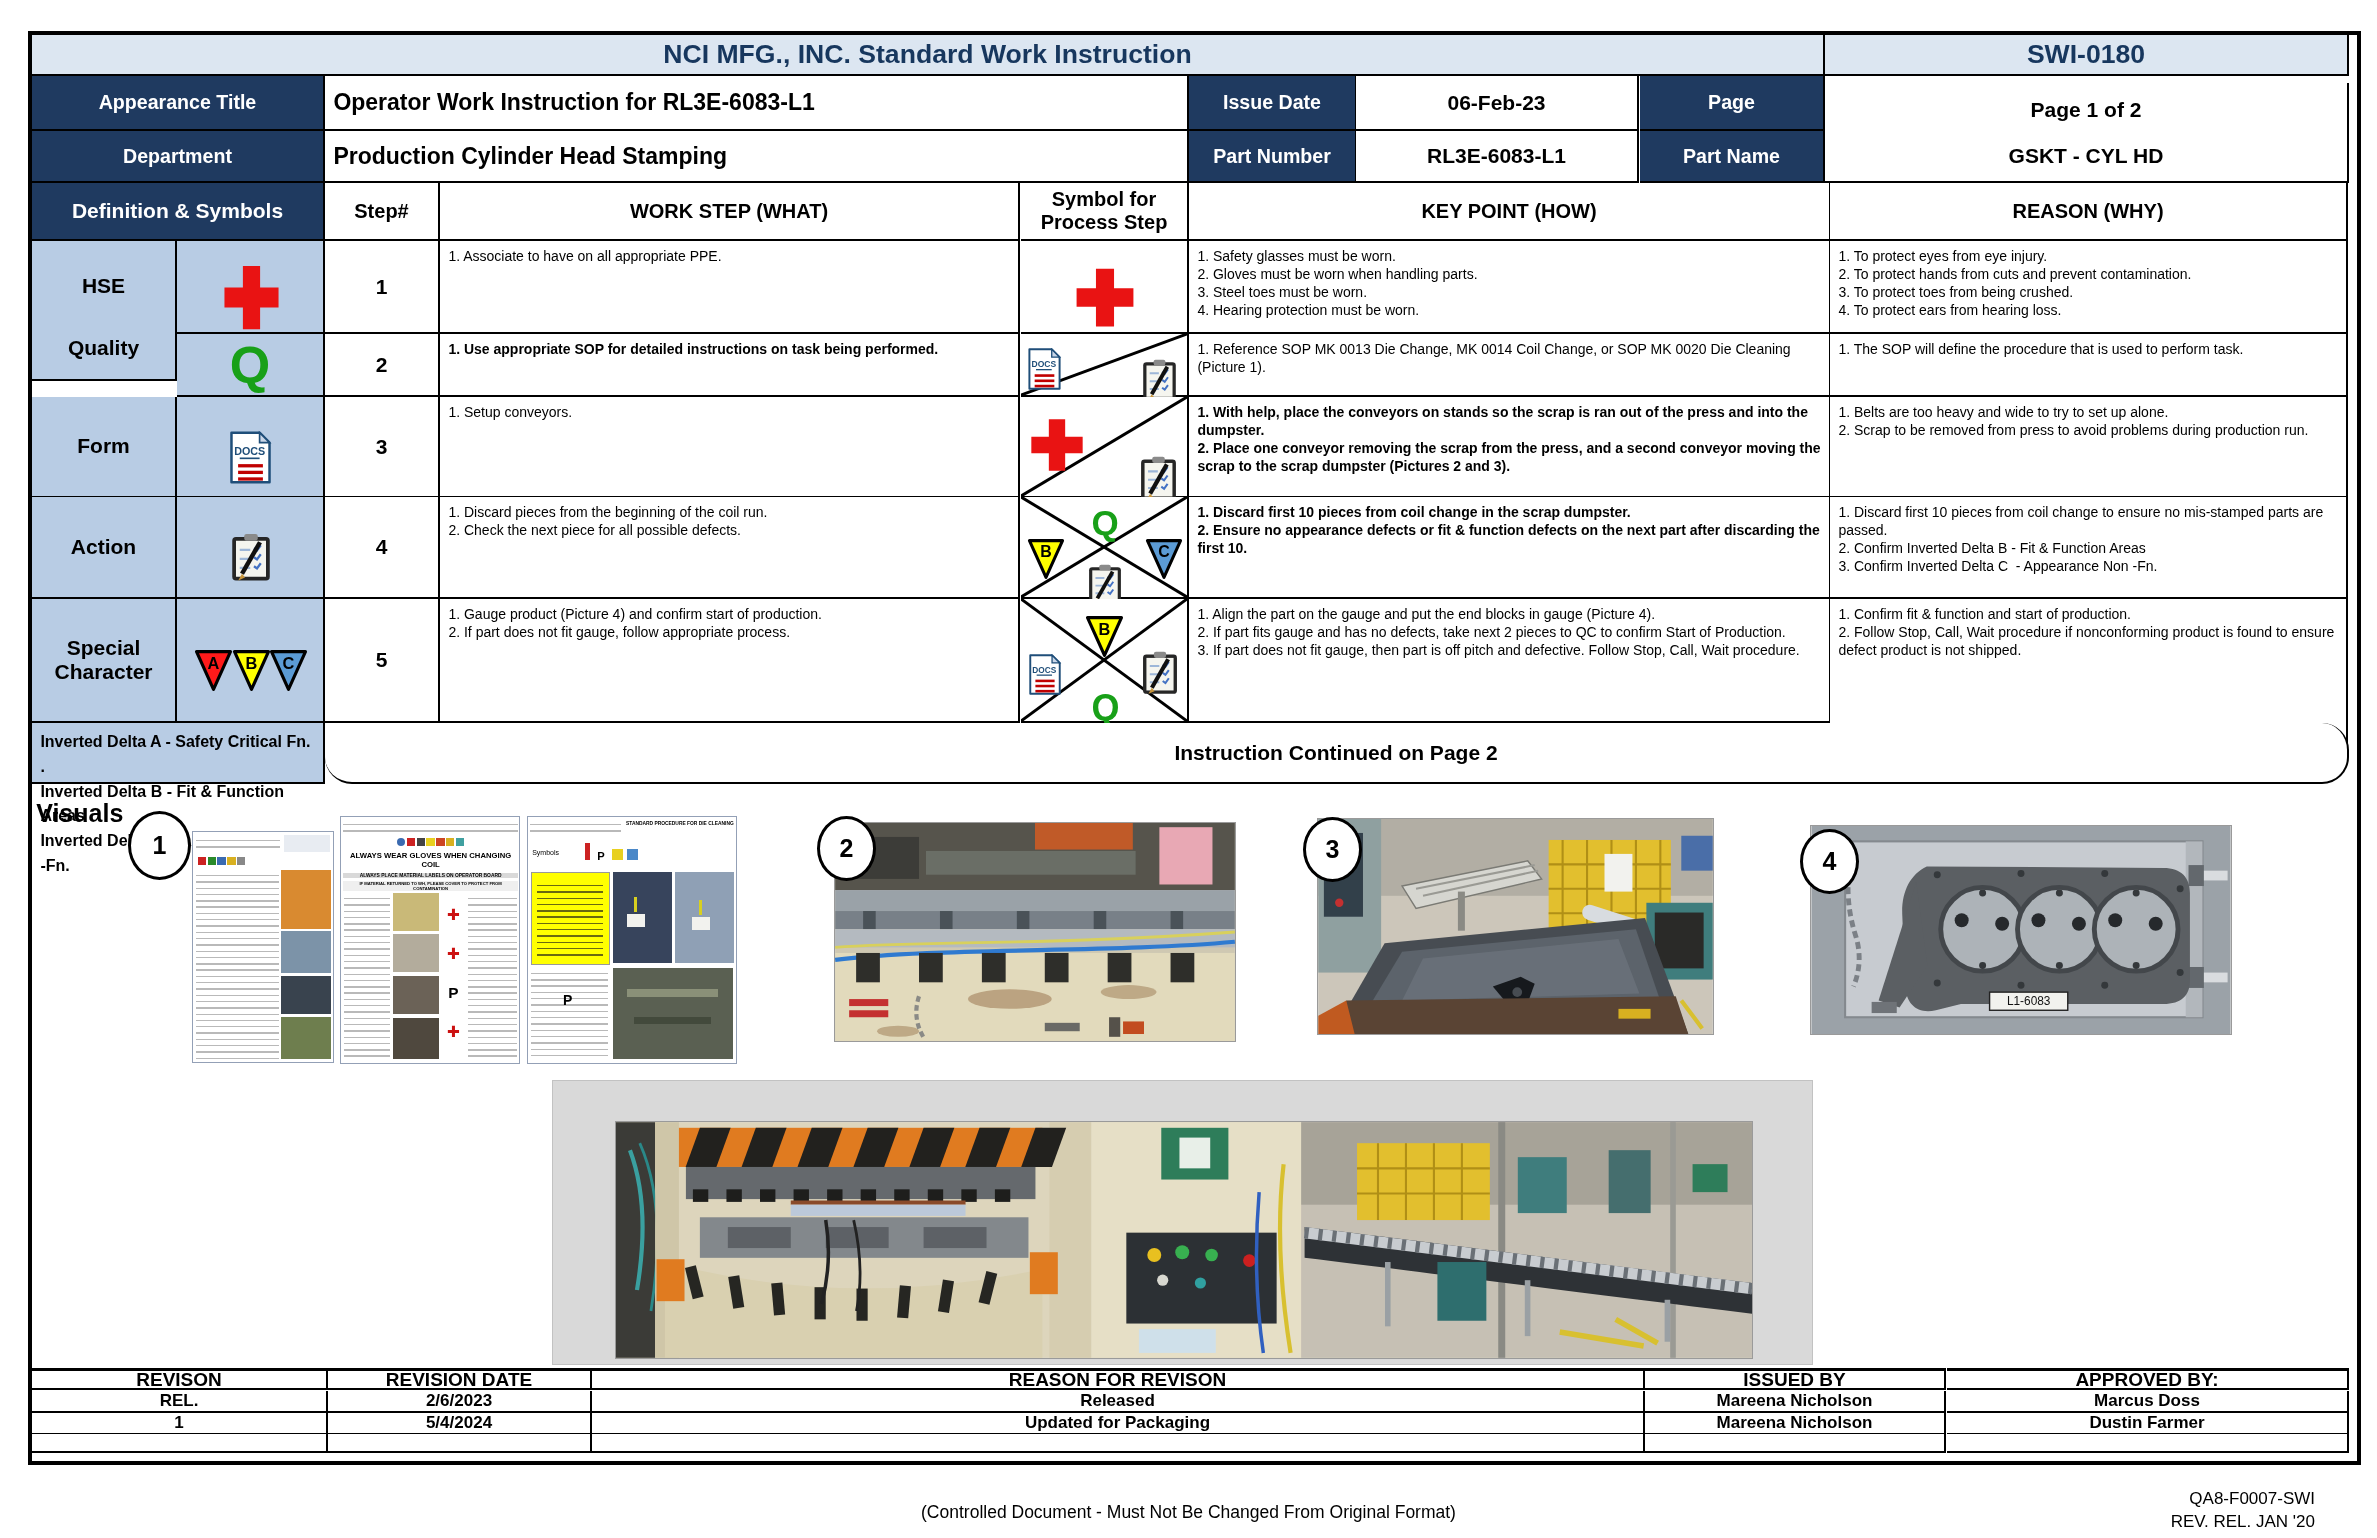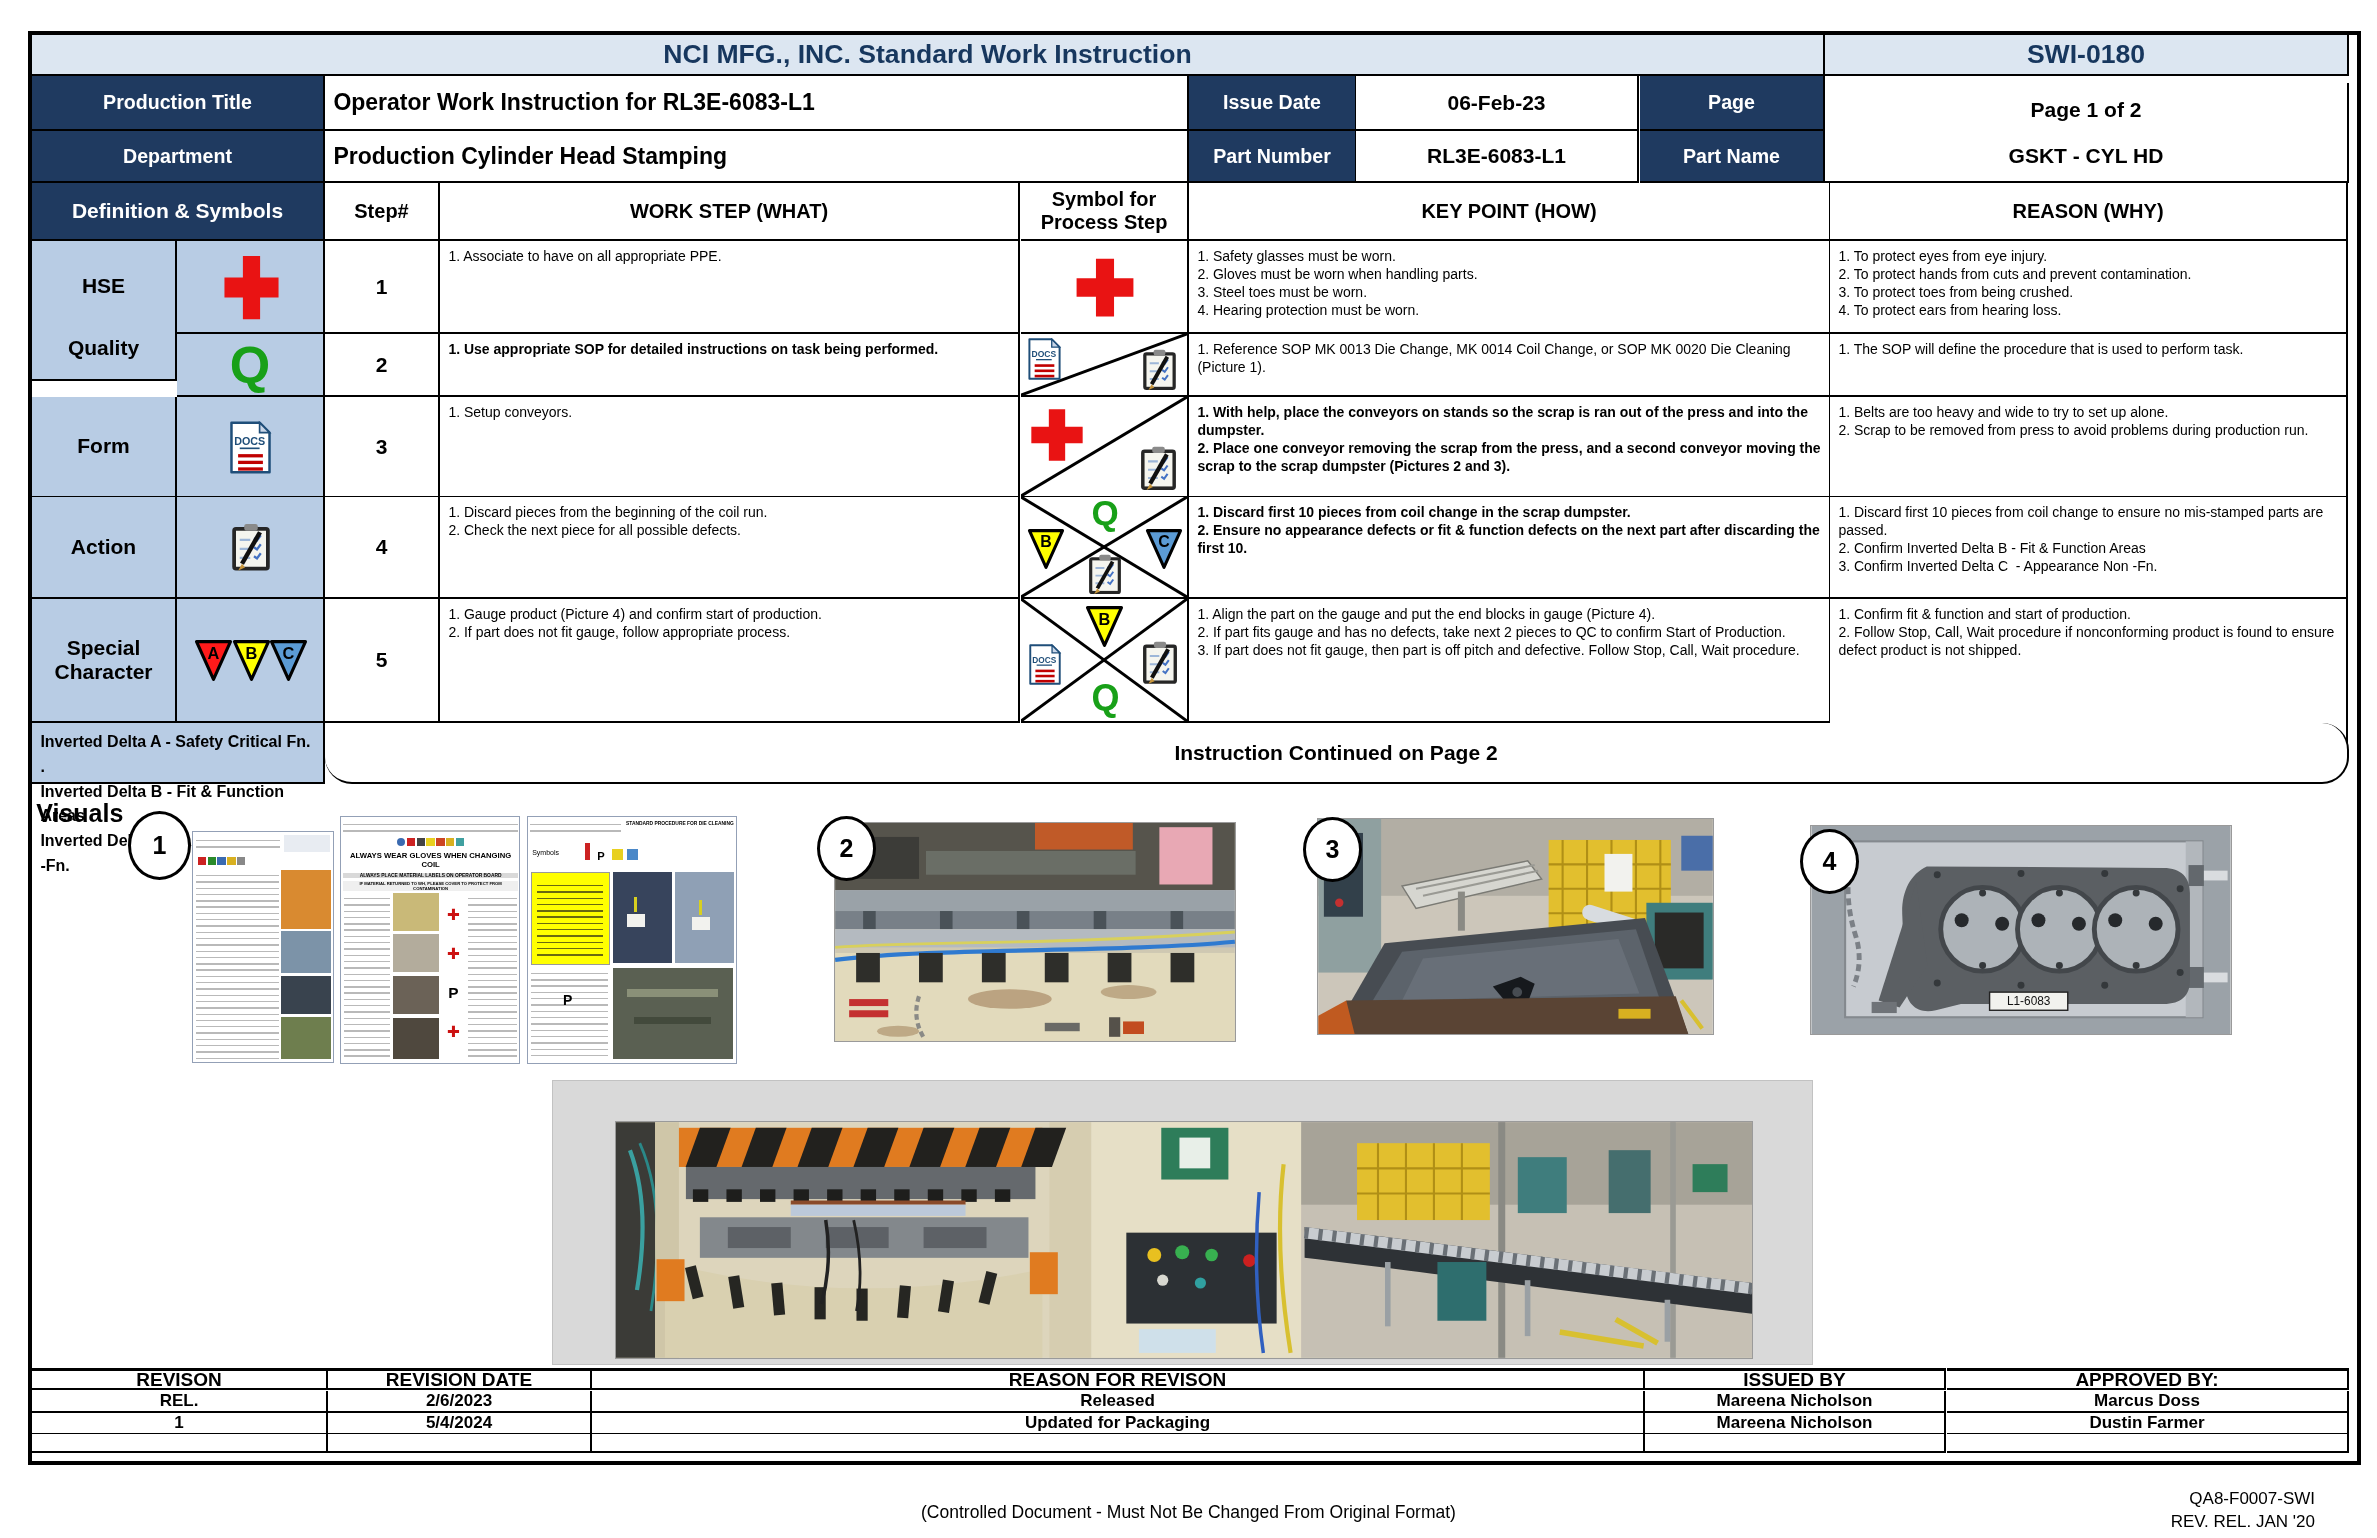--- a/index.html
+++ b/index.html
@@ -13,21 +13,21 @@
   .lb{background:#b8cce4;}
   .titlebar{background:#dce6f1;color:#17375e;font-weight:bold;font-size:26.6px;}
   .value{font-weight:bold;font-size:21px;}
   .colhdr{font-weight:bold;font-size:20px;line-height:1.15;}
   .stepnum{font-weight:bold;font-size:21px;}
   .b{font-weight:bold;}
   .legendlbl{font-weight:bold;font-size:21px;line-height:1.15;padding:0 4.2px;}
   .noteslist{font-weight:bold;font-size:16px;line-height:1.55;padding:7px 8.4px;white-space:pre-wrap;
     align-items:flex-start;justify-content:flex-start;text-align:left;}
   .continued{font-weight:bold;font-size:21px;border-radius:27px;}
-  .ic{position:absolute;}
+  .ic{position:absolute;margin-top:10px;}
   .ov{position:absolute;left:0;top:0;width:100%;height:100%;}
   .qbig{color:#18a018;font-weight:bold;}
   .revh{font-weight:bold;font-size:19px;border-top:3.5px solid #000;}
   .revc{font-weight:bold;font-size:17px;}
   .photo{position:absolute;outline:0.7px solid #9a9a9a;background:#ddd;}
   .docthumb{position:absolute;background:#fff;border:1.4px solid #93a0b6;box-sizing:border-box;overflow:hidden;}
   .lines{background:repeating-linear-gradient(#fff 0 4.9px,#b9b9b9 4.9px 6.3px);}
   .circ{position:absolute;background:#fff;border:3.5px solid #000;border-radius:50%;
     display:flex;align-items:center;justify-content:center;font-weight:bold;font-size:25px;z-index:5;}
   .panel{position:absolute;background:#d9d9d9;border:0.7px solid #c2c2c2;}
@@ -37,21 +37,21 @@
   .chip{display:inline-block;width:8.4px;height:8.4px;margin:0.7px;}
 </style>
 </head>
 <body>
 
 <div id="page">
 
   <div class="cell titlebar" style="left:0;top:0;width:1793px;height:41px">NCI MFG., INC. Standard Work Instruction</div>
   <div class="cell titlebar" style="left:1793px;top:0;width:524px;height:41px">SWI-0180</div>
 
-  <div class="cell navy" style="left:0;top:41px;width:293px;height:55px">Production Title</div>
+  <div class="cell navy" style="left:0;top:41px;width:293px;height:55px">Appearance Title</div>
   <div class="cell value" style="left:293px;top:41px;width:864px;height:55px;justify-content:flex-start;padding-left:8.4px;font-size:23px">Operator Work Instruction for RL3E-6083-L1</div>
   <div class="cell navy" style="left:1157px;top:41px;width:168px;height:55px">Issue Date</div>
   <div class="cell value" style="left:1324px;top:41px;width:283px;height:55px">06-Feb-23</div>
   <div class="cell navy" style="left:1608px;top:41px;width:185px;height:55px">Page</div>
   <div class="cell" style="left:1793px;top:48px;width:524px;height:55px;font-size:21px;font-weight:700">Page 1 of 2</div>
 
   <div class="cell value" style="left:293px;top:96px;width:864px;height:52px;justify-content:flex-start;padding-left:8.4px;font-size:23px">Production Cylinder Head Stamping</div>
   <div class="cell navy" style="left:0;top:96px;width:293px;height:52px">Department</div>
   <div class="cell navy" style="left:1157px;top:96px;width:168px;height:52px">Part Number</div>
   <div class="cell" style="left:1324px;top:96px;width:283px;height:52px;font-size:21px;font-weight:600">RL3E-6083-L1</div>

